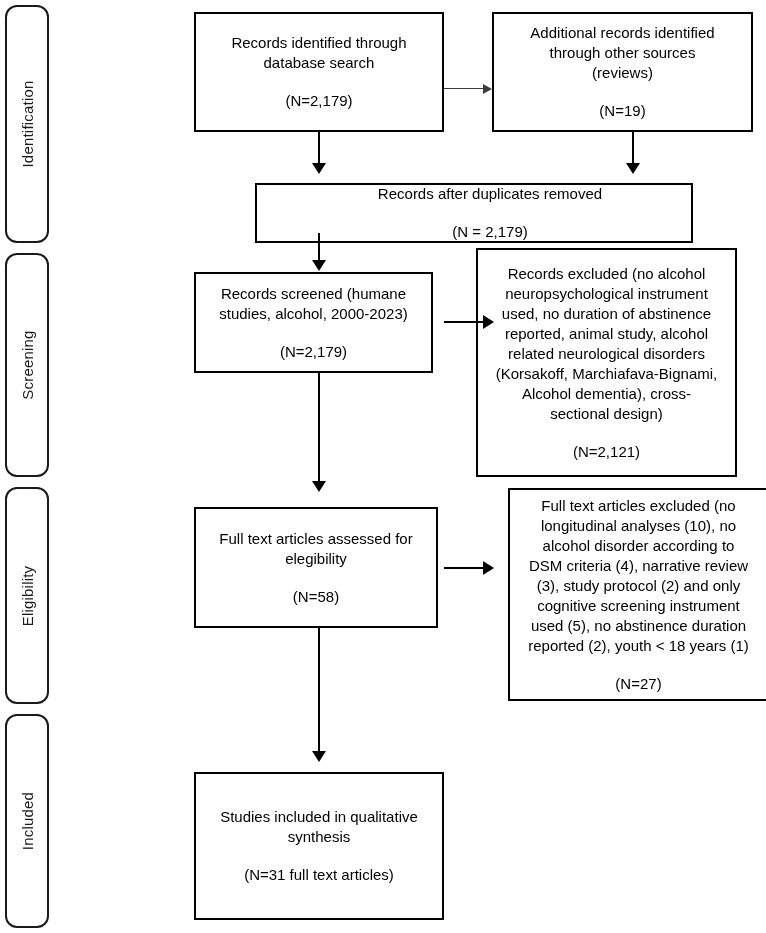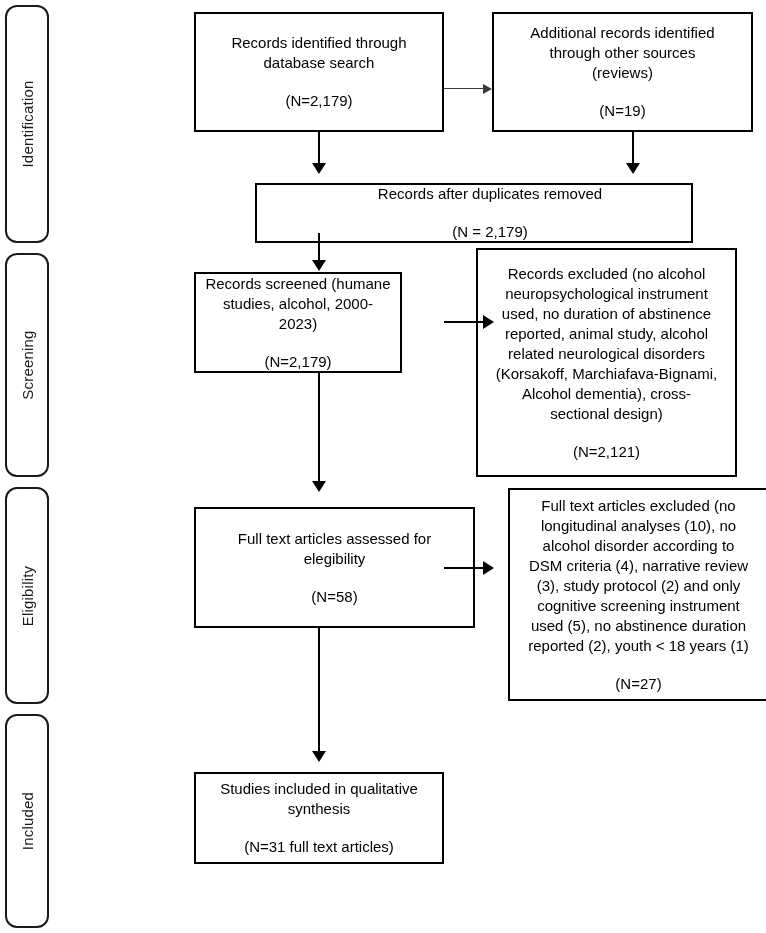--- a/index.html
+++ b/index.html
@@ -154,21 +154,21 @@
   <div class="flow-box" style="left:255px; top:183px; width:438px; height:60px;padding-left:32px;">
     <div class="body">
       <span class="line">Records after duplicates removed</span>
       <span class="count tight">(N = 2,179)</span>
     </div>
   </div>
 
   <div class="v-line" style="left:318px; top:233px; height:32px;"></div>
   <div class="arrow-down" style="left:312px; top:260px;"></div>
 
-  <div class="flow-box" style="left:194px; top:272px; width:208px; height:101px;">
+  <div class="flow-box" style="left:194px; top:272px; width:239px; height:101px;">
     <div class="body">
       <span class="line">Records screened (humane</span>
       <span class="line">studies, alcohol, 2000-2023)</span>
       <span class="count">(N=2,179)</span>
     </div>
   </div>
 
   <div class="flow-box" style="left:476px; top:248px; width:261px; height:229px;">
     <div class="body">
       <span class="line">Records excluded (no alcohol</span>
@@ -182,21 +182,21 @@
       <span class="count">(N=2,121)</span>
     </div>
   </div>
 
   <div class="h-line" style="left:444px; top:321px; width:41px;"></div>
   <div class="arrow-right" style="left:483px; top:315px;"></div>
 
   <div class="v-line" style="left:318px; top:373px; height:112px;"></div>
   <div class="arrow-down" style="left:312px; top:481px;"></div>
 
-  <div class="flow-box" style="left:194px; top:507px; width:281px; height:121px;">
+  <div class="flow-box" style="left:194px; top:507px; width:244px; height:121px;">
     <div class="body">
       <span class="line">Full text articles assessed for</span>
       <span class="line">elegibility</span>
       <span class="count">(N=58)</span>
     </div>
   </div>
 
   <div class="flow-box" style="left:508px; top:488px; width:261px; height:213px;">
     <div class="body">
       <span class="line">Full text articles excluded (no</span>
@@ -210,21 +210,21 @@
       <span class="count">(N=27)</span>
     </div>
   </div>
 
   <div class="h-line" style="left:444px; top:567px; width:41px;"></div>
   <div class="arrow-right" style="left:483px; top:561px;"></div>
 
   <div class="v-line" style="left:318px; top:628px; height:127px;"></div>
   <div class="arrow-down" style="left:312px; top:751px;"></div>
 
-  <div class="flow-box" style="left:194px; top:772px; width:250px; height:92px;">
+  <div class="flow-box" style="left:194px; top:772px; width:250px; height:148px;">
     <div class="body">
       <span class="line">Studies included in qualitative</span>
       <span class="line">synthesis</span>
       <span class="count">(N=31 full text articles)</span>
     </div>
   </div>
 
 </div>
 
 </body></html>

